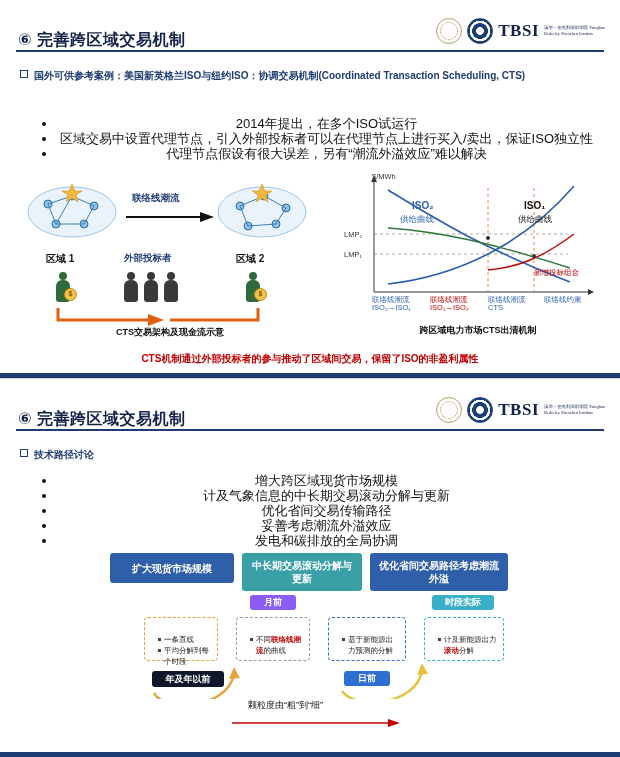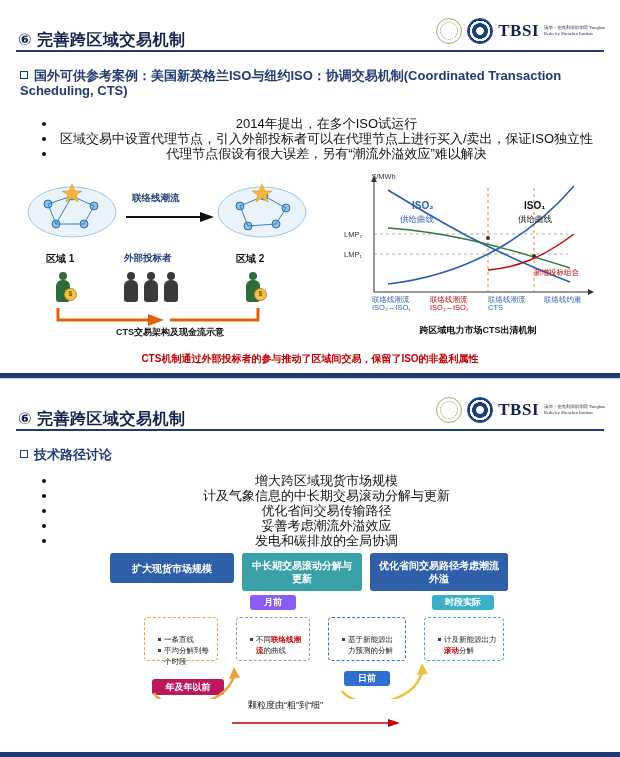--- a/index.html
+++ b/index.html
@@ -57,21 +57,21 @@
     font-size:17px;font-weight:bold;color:#12224a;letter-spacing:.5px;
   }
   .tbsi-sub{
     font-size:4.4px;line-height:6px;color:#12224a;
     font-family:"Liberation Serif","DejaVu Serif",serif;
     max-width:62px;
   }
   
   .sq-head{
     position:absolute;
-    font-size:13px;font-weight:bold;color:#1f3b73;
+    font-size:10px;font-weight:bold;color:#1f3b73;
     line-height:15px;
   }
   .sq-head .sq{
     display:inline-block;width:6px;height:6px;border:1px solid #1f3b73;
     margin-right:6px;vertical-align:1px;
   }
   ul.dot{
     position:absolute;margin:6px;padding:0;list-style:none;
     font-size:13px;line-height:15px;color:#111;text-align:center;
   }
@@ -128,21 +128,21 @@
   }
   .band.b1{background:#2f5fa8;}
   .band.b2{background:#39a0a8;}
   .band.b3{background:#2f5fa8;}
   .tagbox{
     position:absolute;border-radius:3px;color:#fff;
     font-size:9px;font-weight:bold;text-align:center;
     display:flex;align-items:center;justify-content:center;
     padding:2px 8px;box-sizing:border-box;
   }
-  .tag-orange{background:#be185d;margin-top:8px;}
+  .tag-orange{background:#0f172a;}
   .tag-gray{background:#8b5cf6;}
   .tag-blue{background:#2f6fd0;}
   .tag-cyan{background:#3ab0c8;}
   .dashbox{
     position:absolute;border:1px dashed #e8a33d;border-radius:4px;
     font-size:7.5px;line-height:11px;color:#222;padding:16px 5px;box-sizing:border-box;
   }
   .dashbox.gray{border-color:#9a9a9a;}
   .dashbox.blue{border-color:#2f6fd0;}
   .dashbox ul{margin:0;padding-left:8px;list-style:none;}

